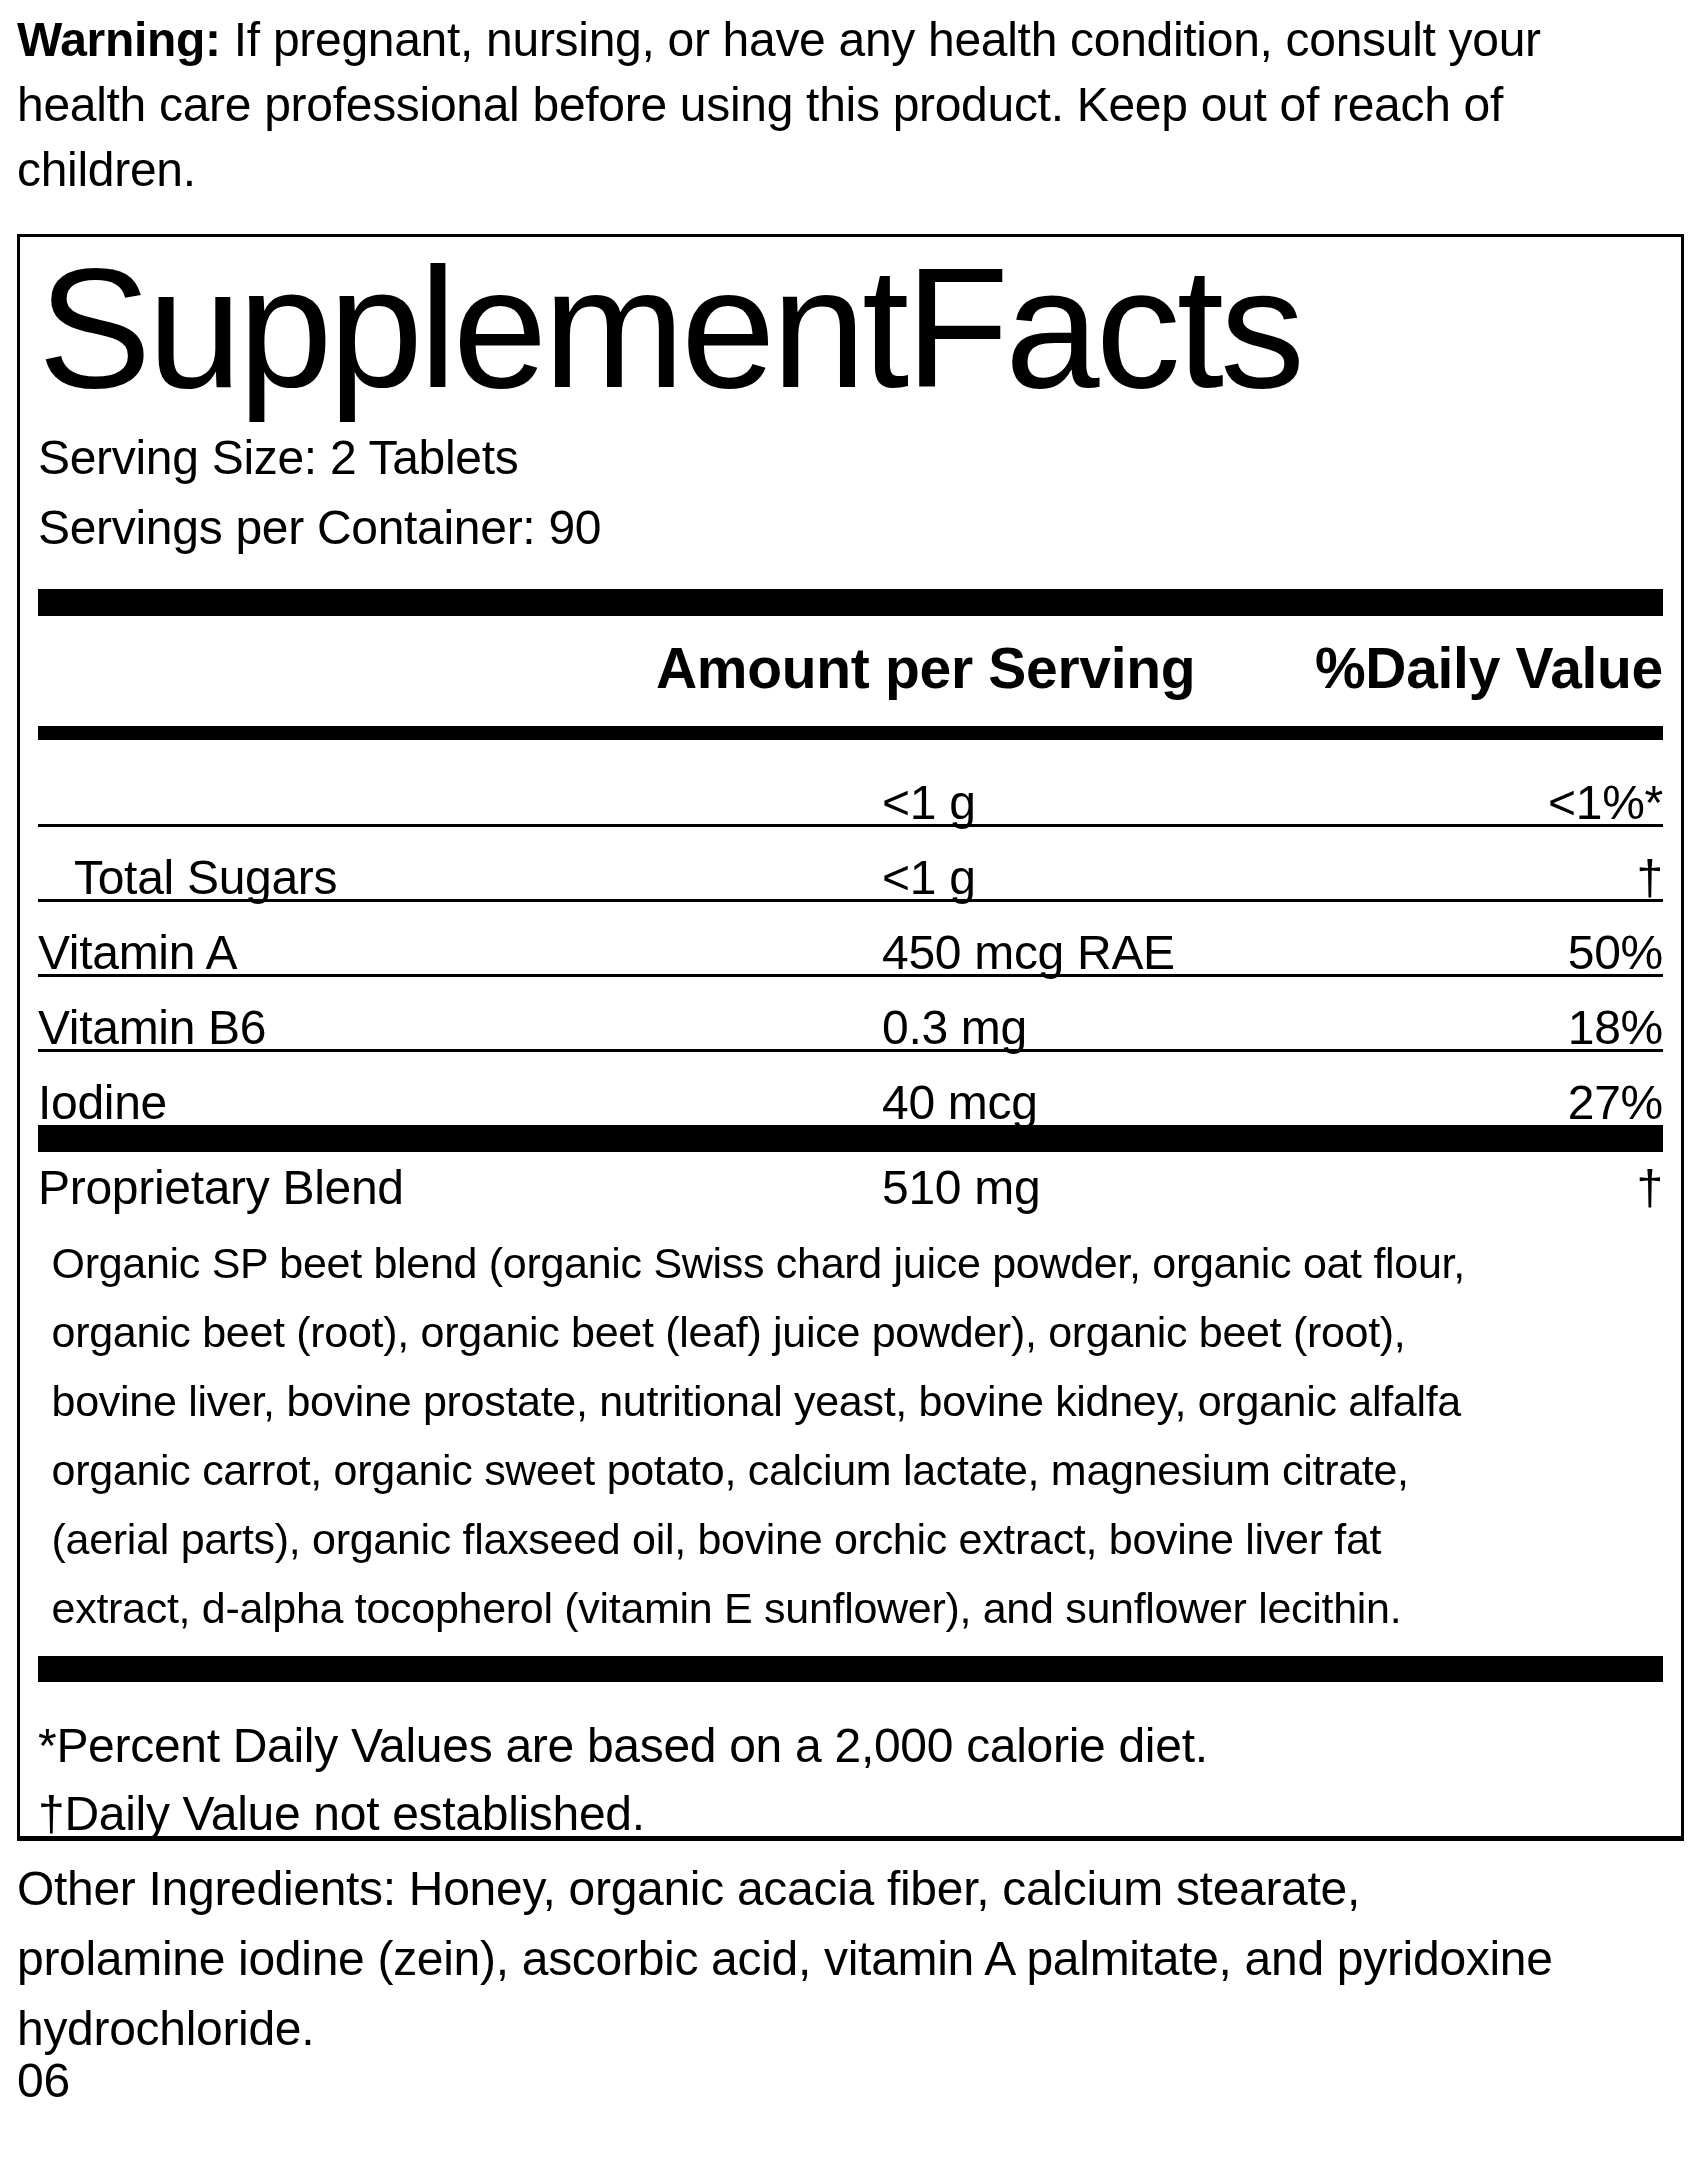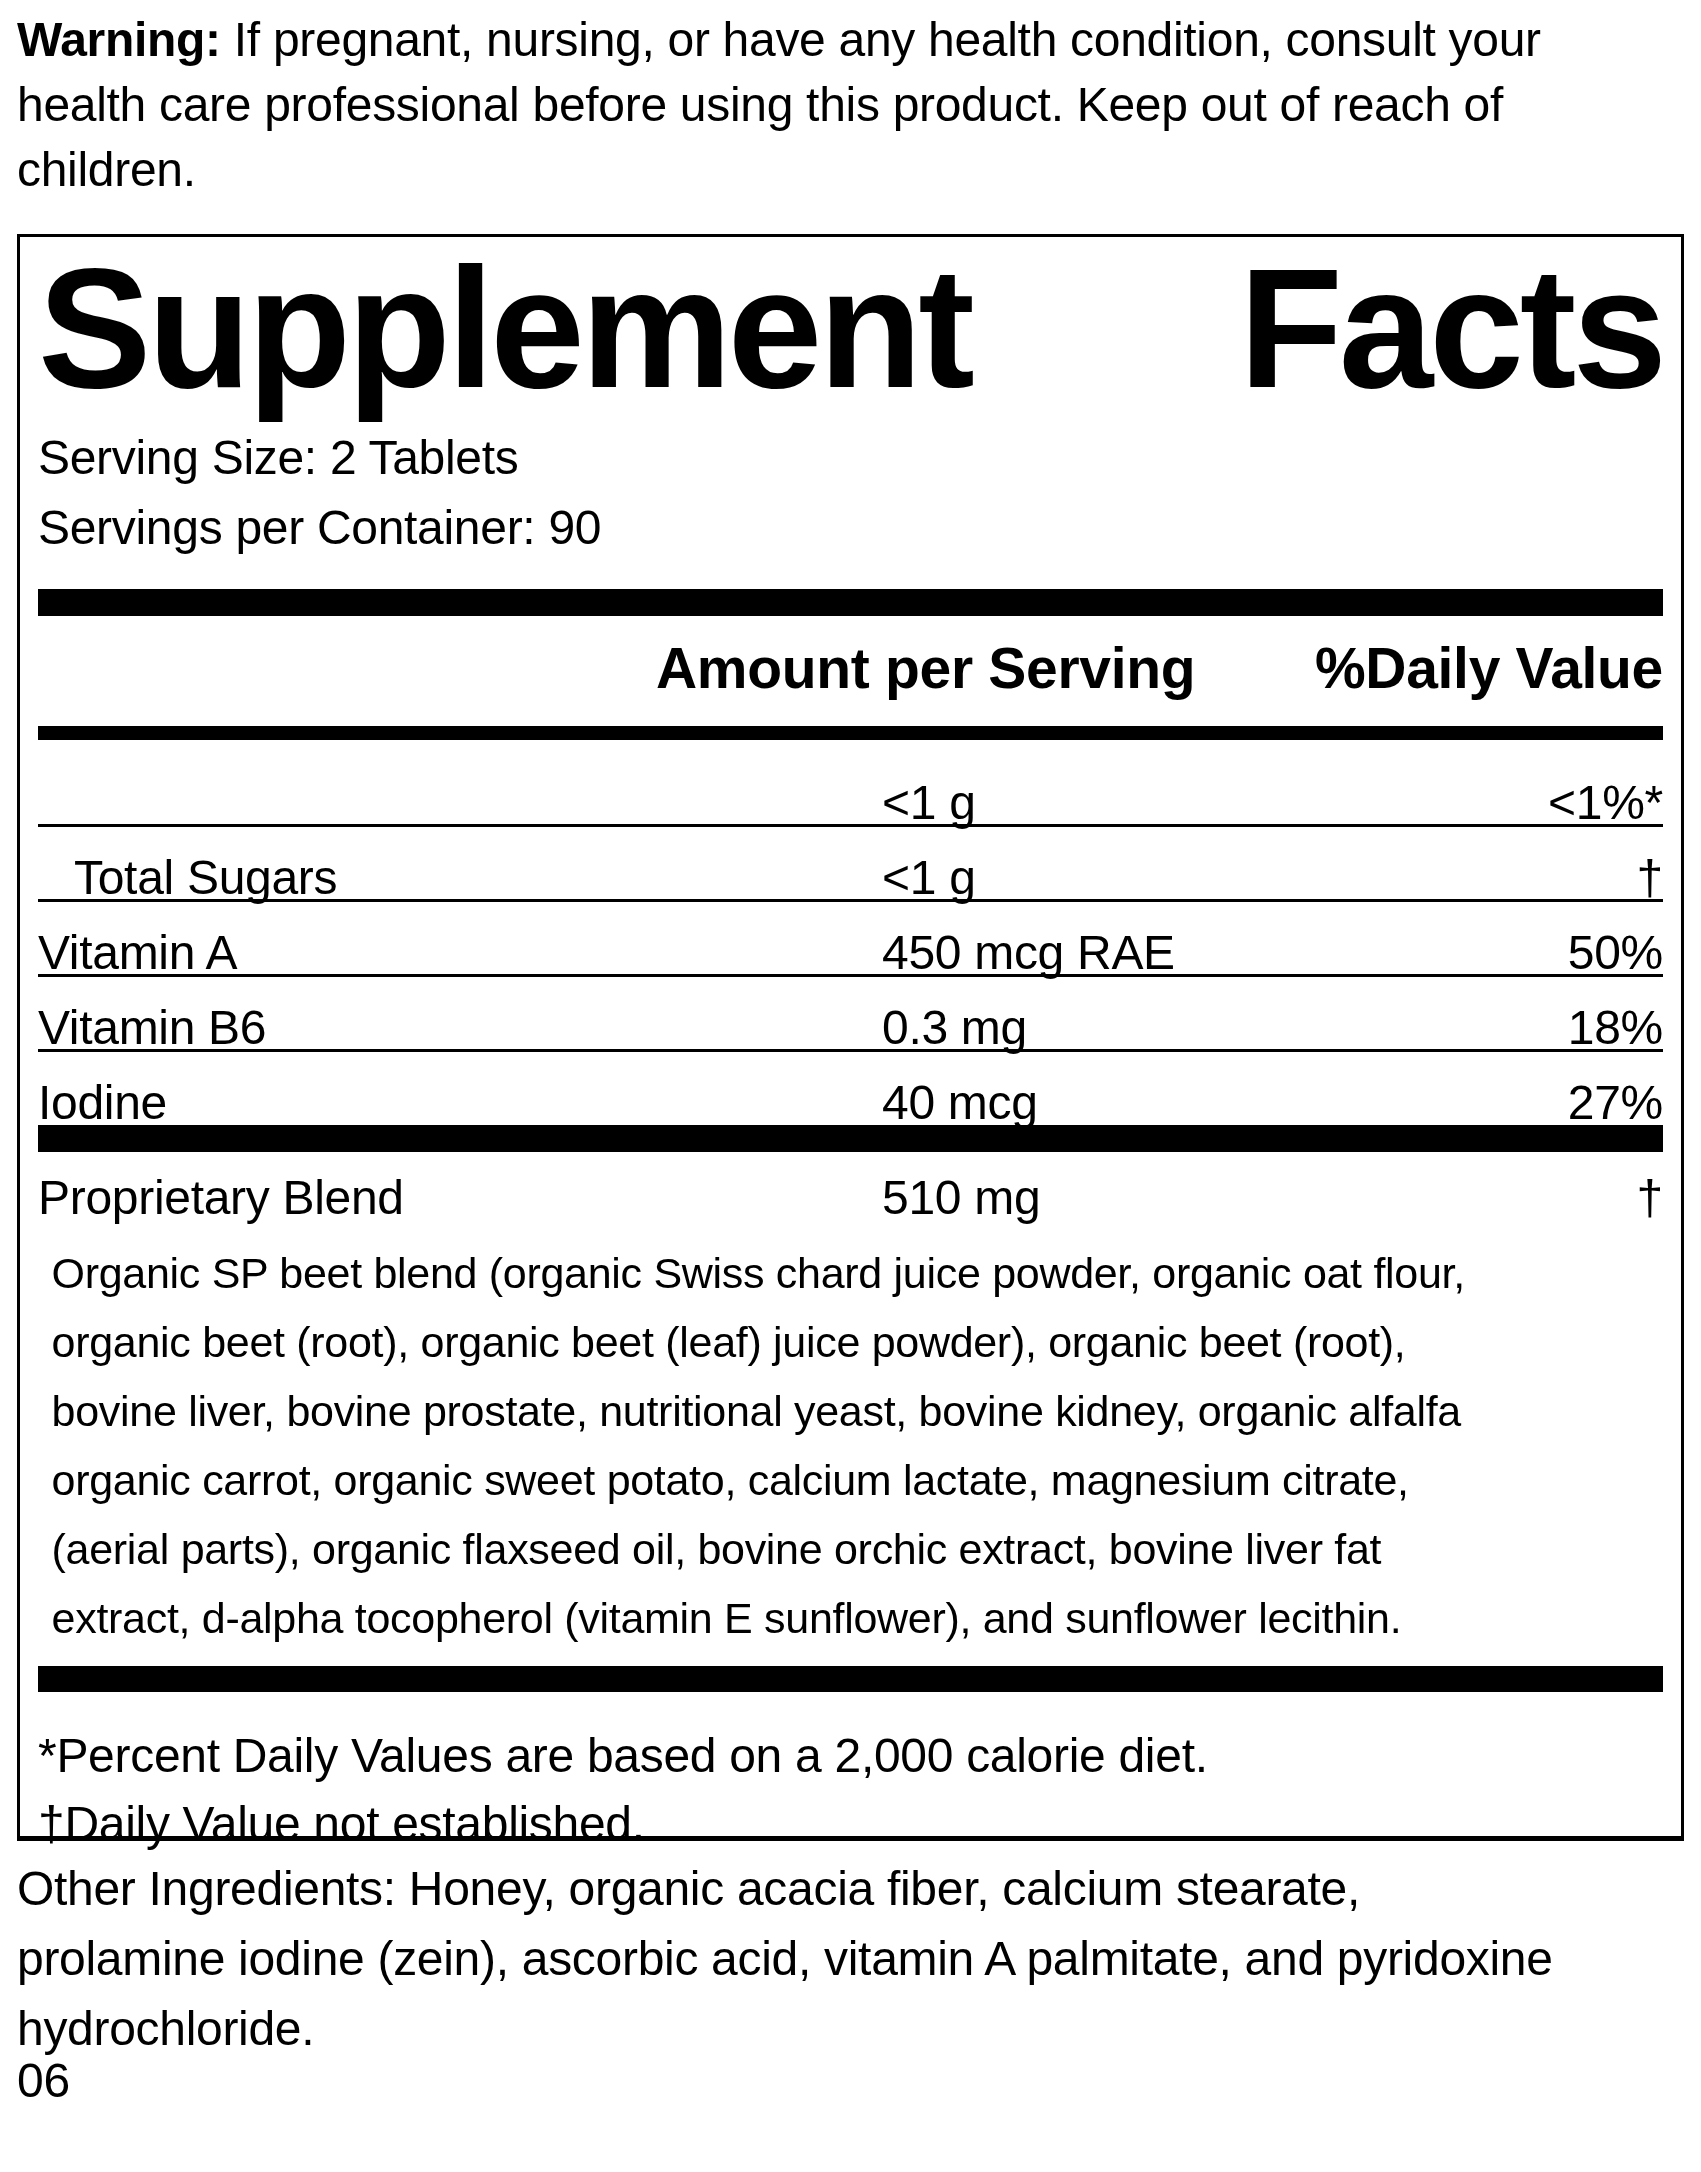--- a/index.html
+++ b/index.html
@@ -35,22 +35,22 @@
     height: 1607px;
     box-sizing: border-box;
     border: 3.4px solid #000000;
     border-bottom-width: 5.1px;
     padding: 0 18px;
     background: #ffffff;
   }
 
   .title {
     display: flex;
-    justify-content: space-between;
-    font-weight: bold;
+    justify-content: flex-start;
+    font-weight: normal;
     font-size: 170px;
     line-height: 177px;
     letter-spacing: -4px;
     margin-top: 3.4px;
     white-space: nowrap;
   }
 
   .serv {
     margin-top: 5.7px;
     font-size: 48px;
@@ -85,21 +85,21 @@
   .row.last  { border-bottom: none; }
   .row span  { position: absolute; bottom: -2.3px; white-space: nowrap; }
   .row .nm   { left: 0; }
   .row.indent .nm { left: 36px; }
   .row .amt  { left: 844px; }
   .row .dv   { right: 0; }
 
   .blendrow {
     position: relative;
     height: 57px;
-    margin-top: 15px;
+    margin-top: 5px;
     font-size: 48px;
     line-height: 48px;
   }
   .blendrow span { position: absolute; top: 6.8px; white-space: nowrap; }
   .blendrow .nm  { left: 0; }
   .blendrow .amt { left: 844px; }
   .blendrow .dv  { right: 0; }
 
   .blenddesc {
     margin-top: 14.7px;

